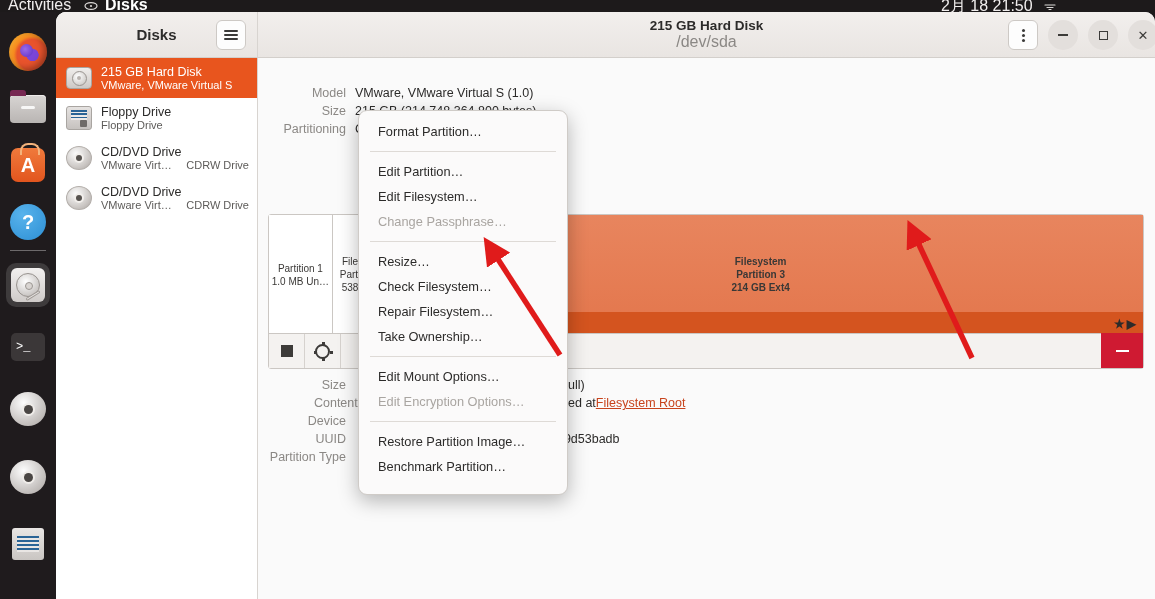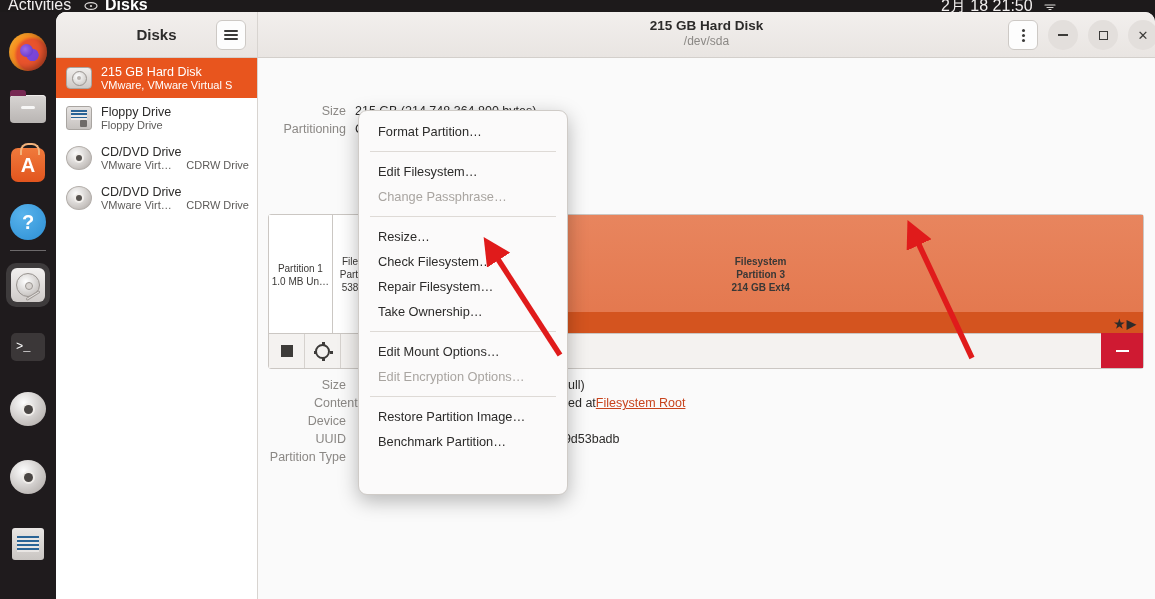--- a/index.html
+++ b/index.html
@@ -115,21 +115,21 @@
     display:flex;align-items:center;justify-content:center;border:1px solid #b4afab;}
   .cd-ico::after{content:"";width:6px;height:6px;border-radius:50%;background:#57534f;box-shadow:0 0 0 2px #f2efec;}
 
   
   #headerbar {
     position:absolute; left:202px; top:0; width:897px; height:46px;
     background:linear-gradient(#f2efed,#e9e5e2); border-bottom:1px solid #d3cfcb;
   }
   #hb-titles { position:absolute; left:0; right:0; top:5px; text-align:center; }
   #hb-title { font-size:13.5px; font-weight:700; color:#2c2b2a; line-height:17px; }
-  #hb-sub { font-size:12px; color:#8b8885; line-height:15px; }
+  #hb-sub { font-size:16px; color:#8b8885; line-height:15px; }
   .hb-btn { position:absolute; top:8px; width:30px; height:30px; border-radius:50%;
     display:flex; align-items:center; justify-content:center; color:#3c3b39; font-size:13px;}
   #hb-menu { right:117px; top:8px; width:30px;height:30px;border-radius:6px;background:#fdfdfd;
     border:1px solid #cdc9c5; display:flex;align-items:center;justify-content:center;position:absolute;}
   #hb-menu .dots span{display:block;width:3px;height:3px;border-radius:50%;background:#3b3a39;margin:2px 0;}
   #hb-min { right:77px; background:#e3dfdc; }
   #hb-max { right:37px; background:#e3dfdc; }
   #hb-close { right:-3px; background:#e3dfdc; }
   .hb-min-g{width:10px;height:1.6px;background:#3c3b39;}
   .hb-max-g{width:9px;height:9px;border:1.6px solid #3c3b39;}
@@ -324,20 +324,24 @@
           <div class="hb-min-g"></div>
         </div>
       <div class="hb-btn" id="hb-max">
           <div class="hb-max-g"></div>
         </div>
       <div class="hb-btn" id="hb-close">✕</div>
     </div>
 
     <div id="content">
 
+      <div class="kv" style="left:0; top:26px;">
+        <div class="k">Model</div>
+        <div class="v">VMware, VMware Virtual S (1.0)</div>
+      </div>
       <div class="kv" style="left:0; top:44px;">
         <div class="k">Size</div>
         <div class="v">215 GB (214,748,364,800 bytes)</div>
       </div>
       <div class="kv" style="left:0; top:62px;">
         <div class="k">Partitioning</div>
         <div class="v">G</div>
       </div>
 
       <div id="volumes-label">Volumes</div>
@@ -403,20 +407,21 @@
           <div class="k">Partition Type</div>
           <div class="v" style="margin-left:204px"></div>
         </div>
       </div>
     </div>
   </div>
 
   <div id="ctxmenu">
     <div class="mi">Format Partition…</div>
     <div class="msep"></div>
+    <div class="mi">Edit Partition…</div>
     <div class="mi">Edit Filesystem…</div>
     <div class="mi disabled">Change Passphrase…</div>
     <div class="msep"></div>
     <div class="mi">Resize…</div>
     <div class="mi">Check Filesystem…</div>
     <div class="mi">Repair Filesystem…</div>
     <div class="mi">Take Ownership…</div>
     <div class="msep"></div>
     <div class="mi">Edit Mount Options…</div>
     <div class="mi disabled">Edit Encryption Options…</div>

